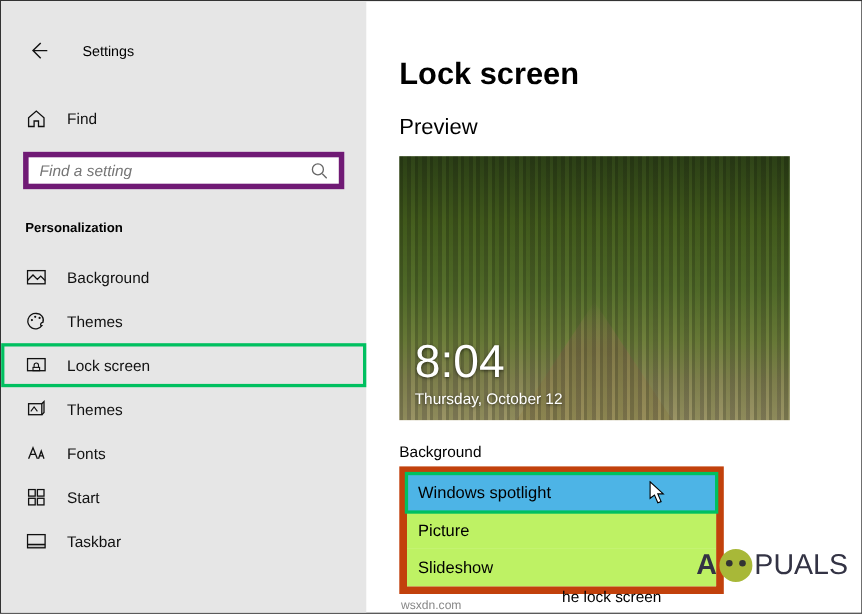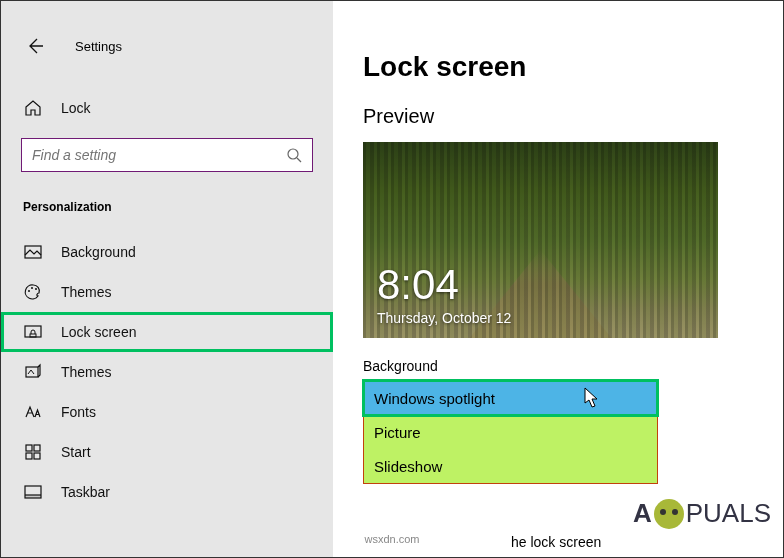--- a/index.html
+++ b/index.html
@@ -6,40 +6,40 @@
     body { width: 784px; height: 558px; overflow: hidden; background: #fff; position: relative; border: 1px solid #333; }
     .app { display: flex; width: 100%; height: 100%; }
     .sidebar { width: 332px; height: 100%; background: #e6e6e6; padding-top: 31px; }
     .sidebar-header { display: flex; align-items: center; margin-bottom: 28px; padding-left: 20px; }
     .back-btn { width: 28px; height: 28px; display: flex; align-items: center; justify-content: center; cursor: pointer; }
     .sidebar-title { font-size: 13px; margin-left: 26px; }
     .sidebar-row { display: flex; align-items: center; height: 40px; padding-left: 22px; cursor: pointer; }
     .sidebar-row.home { margin-bottom: 10px; }
     .sidebar-row .icon { width: 20px; height: 20px; display: flex; align-items: center; justify-content: center; flex-shrink: 0; }
     .sidebar-row .label { font-size: 14px; margin-left: 18px; color: #111; }
-    .search-box { margin: 0 20px 18px 20px; height: 34px; border: 1px solid #701a75; background: #fff; display: flex; align-items: center; padding: 0 10px; }
+    .search-box { margin: 0 20px 18px 20px; height: 34px; border: 5px solid #701a75; background: #fff; display: flex; align-items: center; padding: 0 10px; }
     .search-box input { flex: 1; border: none; outline: none; font-size: 14px; font-style: italic; color: #666; background: transparent; }
     .section-header { font-size: 12px; font-weight: 600; padding: 10px 22px 18px 22px; }
     .highlighted { outline: 3px solid #00c060; outline-offset: -3px; }
     .main { flex: 1; padding: 50px 30px 0 30px; overflow: hidden; position: relative; }
     .page-title { font-size: 28px; font-weight: 600; margin-bottom: 22px; }
     .preview-label { font-size: 20px; margin-bottom: 14px; }
-    .preview-img { width: 355px; height: 196px; position: relative; overflow: hidden; background: linear-gradient(to bottom, #3a5020 0%, #567028 25%, #6a843a 50%, #8a9850 70%, #a8a070 85%, #c0b088 100%); }
+    .preview-img { width: 355px; height: 240px; position: relative; overflow: hidden; background: linear-gradient(to bottom, #3a5020 0%, #567028 25%, #6a843a 50%, #8a9850 70%, #a8a070 85%, #c0b088 100%); }
     .preview-img::before { content: ""; position: absolute; left: 30%; right: 30%; bottom: 0; top: 55%; background: linear-gradient(to top, #bca878, #a09060 60%, transparent); clip-path: polygon(50% 0%, 100% 100%, 0% 100%); }
     .preview-img .bamboo { position: absolute; inset: 0; background: repeating-linear-gradient(to right, rgba(40,60,10,0.6) 0 3px, rgba(80,110,30,0.5) 3px 7px, rgba(30,46,8,0.55) 7px 11px, rgba(90,120,40,0.4) 11px 14px); mix-blend-mode: multiply; opacity: 0.75; }
     .preview-overlay { position: absolute; left: 14px; bottom: 12px; color: #fff; text-shadow: 0 1px 3px rgba(0,0,0,0.6); }
     .preview-time { font-size: 42px; font-weight: 300; line-height: 1; }
     .preview-date { font-size: 14px; font-weight: 400; margin-top: 4px; }
     .bg-label { font-size: 14px; margin-top: 20px; margin-bottom: 6px; }
-    .dropdown { width: 295px; border: 1px solid #c2410c; position: relative; }
+    .dropdown { width: 295px; border: 7px solid #c2410c; position: relative; }
     .dropdown-item { height: 34px; display: flex; align-items: center; padding-left: 10px; font-size: 15px; cursor: pointer; background: #bef264; }
     .dropdown-item.selected { background: #4db4e6; outline: 3px solid #00c060; outline-offset: -1px; position: relative; }
     .cursor { position: absolute; left: 220px; top: 6px; pointer-events: none; }
     .extra-text { font-size: 14px; position: absolute; left: 510px; top: 533px; }
-    .watermark { position: absolute; bottom: 12px; left: 50%; transform: translateX(-50%); font-size: 11px; color: #888; }
+    .watermark { position: absolute; bottom: 0; left: 50%; transform: translateX(-50%); font-size: 11px; color: #888; }
     .logo { position: absolute; right: 12px; bottom: 28px; font-size: 26px; font-weight: 600; color: #334; display: flex; align-items: flex-end; gap: 2px; }
     .logo .head { width: 30px; height: 30px; border-radius: 50%; background: #a8b838; position: relative; }
     .logo .head::after { content: ""; position: absolute; width: 6px; height: 6px; background: #333; border-radius: 50%; top: 10px; left: 6px; box-shadow: 12px 0 0 #333; }
     .thin { font-weight: 400; }
   </style>
 </head>
 <body>
 
 <div class="app">
   <aside class="sidebar">
@@ -51,21 +51,21 @@
       </div>
       <span class="sidebar-title">Settings</span>
     </div>
 
     <div class="sidebar-row home">
       <span class="icon">
         <svg width="18" height="18" viewBox="0 0 18 18">
             <path d="M2 8 L9 2 L16 8 L16 16 L11 16 L11 11 L7 11 L7 16 L2 16 Z" stroke="#111" stroke-width="1.2" fill="none"></path>
           </svg>
       </span>
-      <span class="label">Lock</span>
+      <span class="label">Find</span>
     </div>
 
     <div class="search-box">
       <input type="text" placeholder="Find a setting" style="">
       <svg width="16" height="16" viewBox="0 0 16 16">
           <circle cx="7" cy="7" r="5" stroke="#666" stroke-width="1.2" fill="none"></circle>
           <path d="M11 11 L15 15" stroke="#666" stroke-width="1.2"></path>
         </svg>
     </div>
 

